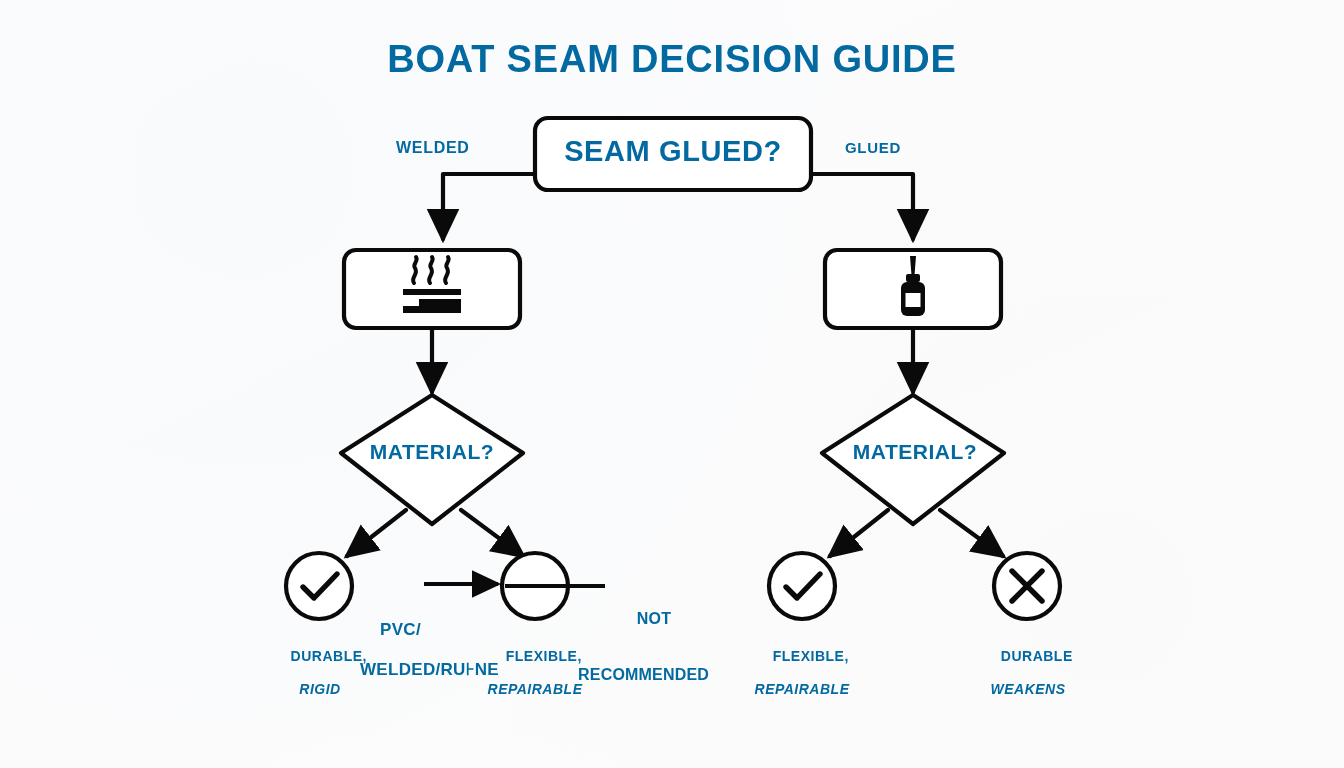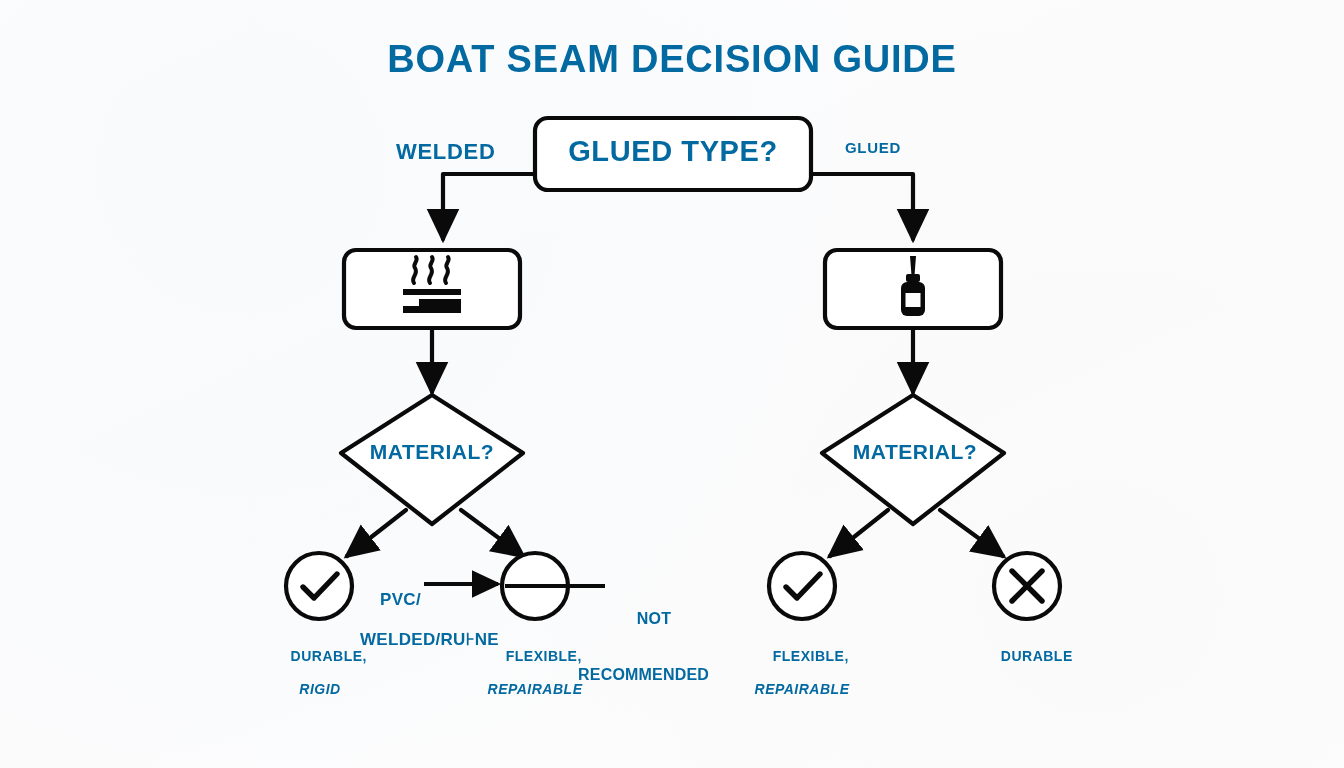--- a/index.html
+++ b/index.html
@@ -62,21 +62,21 @@
     top: 134px;
     width: 272px;
     text-align: center;
     font-size: 29px;
     letter-spacing: 0.6px;
   }
 
   #branch-label-welded {
     left: 396px;
     top: 139px;
-    font-size: 22px;
+    font-size: 16px;
     letter-spacing: 0.7px;
   }
   #branch-label-glued {
     left: 845px;
     top: 139px;
     font-size: 15px;
     letter-spacing: 0.7px;
   }
 
   #node-material-left-label {
@@ -91,21 +91,21 @@
     left: 815px;
     top: 440px;
     width: 200px;
     text-align: center;
     font-size: 21px;
     letter-spacing: 0.5px;
   }
 
   #edge-label-pvc {
     left: 360px;
-    top: 570px;
+    top: 600px;
     width: 160px;
     text-align: left;
     font-size: 17px;
     letter-spacing: 0.3px;
   }
   #edge-label-pvc .l2 { display: block; }
 
   #edge-label-notrec {
     left: 578px;
     top: 572px;
@@ -195,21 +195,21 @@
 
     <circle cx="1027" cy="586" r="33" fill="#ffffff" stroke="#0a0a0a" stroke-width="4.2"></circle>
     <g fill="none" stroke="#0a0a0a" stroke-width="5.4" stroke-linecap="round">
       <path d="M1012,571 L1042,601"></path>
       <path d="M1042,571 L1012,601"></path>
     </g>
   </svg>
 
   <div class="lbl" id="page-title">BOAT SEAM DECISION GUIDE</div>
 
-  <div class="lbl" id="node-root-label">GLUED TYPE?</div>
+  <div class="lbl" id="node-root-label">SEAM GLUED?</div>
 
   <div class="lbl" id="branch-label-welded">WELDED</div>
 
   <div class="lbl" id="branch-label-glued">GLUED</div>
 
   <div class="lbl" id="node-material-left-label">MATERIAL?</div>
 
   <div class="lbl" id="node-material-right-label">MATERIAL?</div>
 
   <div class="lbl" id="edge-label-pvc">
@@ -232,15 +232,16 @@
     <span class="l2">REPAIRABLE</span>
   </div>
 
   <div class="lbl outcome-caption" id="outcome-caption-3">
     <span class="l1">FLEXIBLE,</span>
     <span class="l2">REPAIRABLE</span>
   </div>
 
   <div class="lbl outcome-caption" id="outcome-caption-4">
     <span class="l1">DURABLE</span>
+    <span class="l2">WEAKENS</span>
   </div>
 
 </div>
 
 </body></html>

